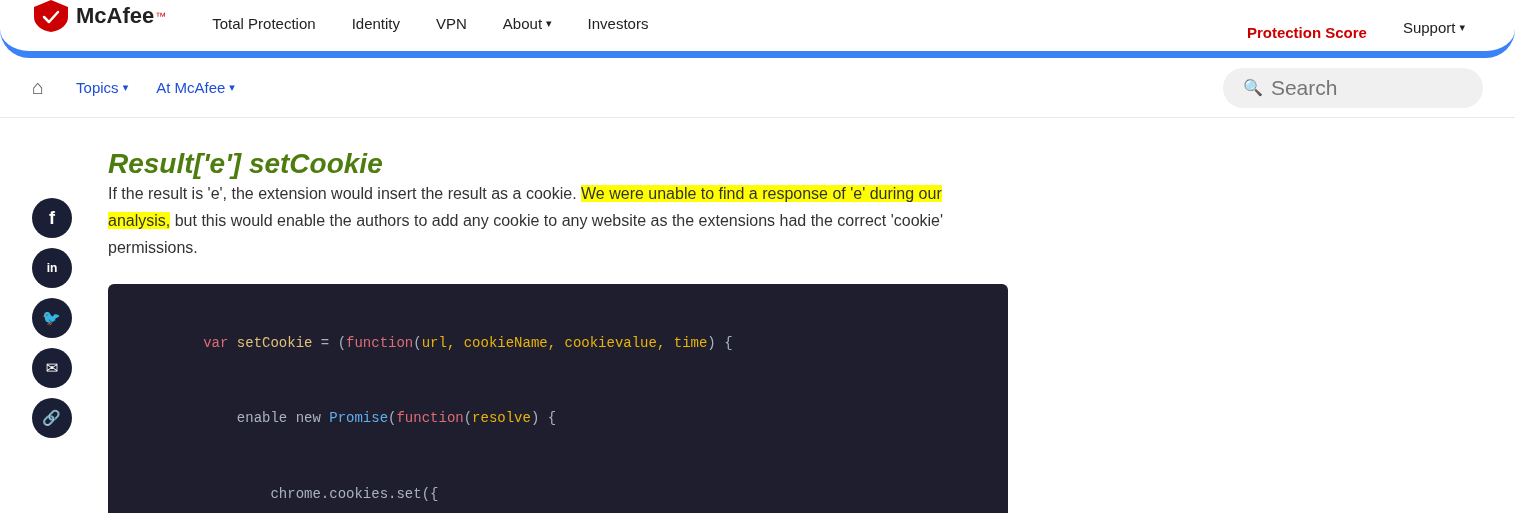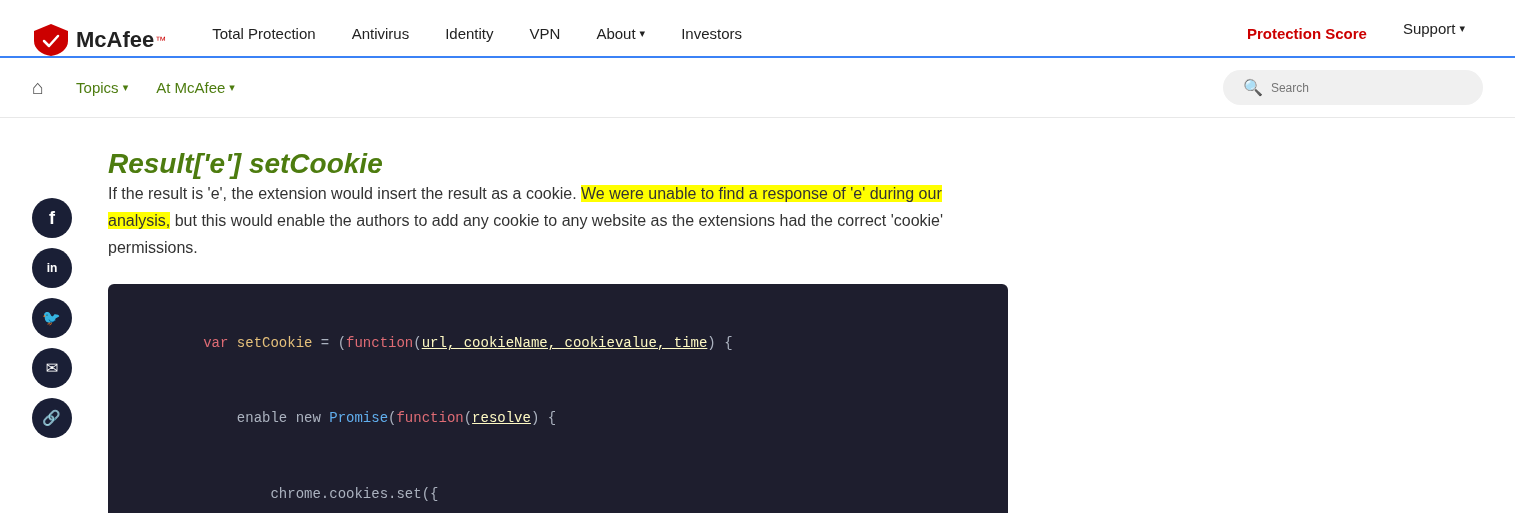--- a/index.html
+++ b/index.html
@@ -1,25 +1,26 @@
 <!DOCTYPE html>
 <html><head>
   <meta charset="utf-8">
   <style>
     * { margin: 0; padding: 0; box-sizing: border-box; }
     body { font-family: Arial, sans-serif; background: #fff; color: #222; }
 
     
     nav {
       display: flex;
-      align-items: flex-end;
+      align-items: flex-start;
       padding: 0 32px;
       height: 58px;
-      border-bottom: 2px solid #3b82f6;
-      gap: 0;
+      border-bottom: 7px solid #3b82f6;
+      gap: 0;
+      border-radius: 29px;
     }
     .nav-logo {
       display: flex;
       align-items: center;
       margin-right: 28px;
     }
     .nav-logo svg { width: 38px; height: 32px; }
     .nav-links {
       display: flex;
       align-items: center;
@@ -59,21 +60,21 @@
     .home-icon {
       color: #555;
       font-size: 20px;
       margin-right: 18px;
       cursor: pointer;
       display: flex;
       align-items: center;
     }
     .sec-nav-item {
       font-size: 15px;
-      color: #4d7c0f;
+      color: #1d4ed8;
       padding: 0 14px;
       height: 60px;
       display: flex;
       align-items: center;
       cursor: pointer;
       white-space: nowrap;
     }
     .sec-nav-item .chevron { font-size: 11px; margin-left: 4px; }
 
     .search-box {
@@ -82,21 +83,21 @@
       align-items: center;
       background: #f0f0f0;
       border-radius: 24px;
       padding: 8px 20px;
       width: 260px;
     }
     .search-icon { color: #888; margin-right: 8px; font-size: 16px; }
     .search-input {
       border: none;
       background: transparent;
-      font-size: 12px;
+      font-size: 21px;
       color: #6d28d9;
       outline: none;
       width: 100%;
     }
 
     
     .content-wrapper {
       display: flex;
       padding: 30px 32px 20px 32px;
       max-width: 1400px;
@@ -153,40 +154,39 @@
       padding: 22px 28px;
       font-family: 'Courier New', Courier, monospace;
       font-size: 14px;
       line-height: 1.8;
       max-width: 900px;
       overflow-x: auto;
     }
     .code-line { white-space: pre; }
     .c-keyword { color: #e06c75; text-align: center; }
     .c-var { color: #e5c07b; margin-top: 12px; }
-    .c-param { color: #fef9c3; text-decoration: underline; }
+    .c-param { color: #eab308; }
     .c-blue { color: #61afef; }
     .c-white { color: #abb2bf; }
   </style>
 </head>
 <body>
 
 <nav>
   <div class="nav-logo">
 
     <svg viewBox="0 0 38 32" fill="none" xmlns="http://www.w3.org/2000/svg">
       <path d="M19 0L2 7v10c0 8 7.5 13.5 17 15C28.5 30.5 36 25 36 17V7L19 0z" fill="#c00"></path>
       <path d="M12 17l5 5 9-10" stroke="#fff" stroke-width="2.5" stroke-linecap="round" stroke-linejoin="round"></path>
     </svg>
     <span style="font-size:22px;font-weight:700;color:#222;margin-left:6px;">McAfee</span>
     <span style="font-size:11px;color:#c00;vertical-align:super;margin-left:1px;">™</span>
   </div>
   <div class="nav-links">
     <a class="nav-link">Total Protection</a>
-    <a class="nav-link">Antivirus</a>
     <a class="nav-link">Identity</a>
     <a class="nav-link">VPN</a>
     <a class="nav-link">
       <span>About</span>
       <span class="chevron">▾</span>
     </a>
     <a class="nav-link">Investors</a>
   </div>
   <div class="nav-right">
     <a class="nav-link highlight">Protection Score</a>

